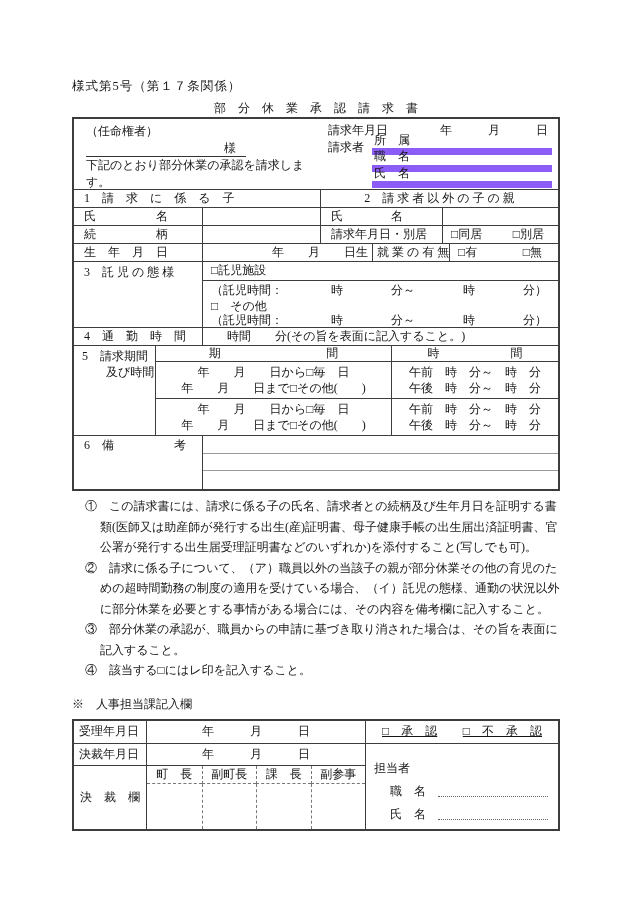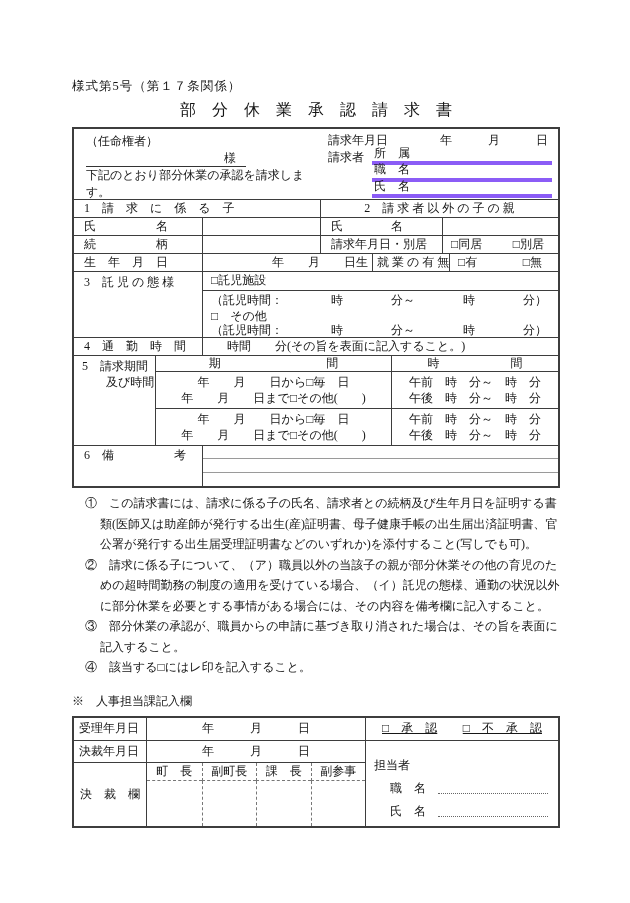--- a/index.html
+++ b/index.html
@@ -1,36 +1,36 @@
 <!DOCTYPE html>
 <html><head>
 <meta charset="utf-8">
 <style>
   html,body{margin:0;padding:0;background:#fff;}
   body{width:630px;height:903px;font-family:"Liberation Serif","DejaVu Serif",serif;color:#161616;font-size:12px;}
   .page{box-sizing:border-box;width:630px;height:903px;padding:78px 70px 0 72px;position:relative;}
   .form-number{font-size:12.5px;letter-spacing:1px;margin-bottom:5px;}
-  .form-title{text-align:center;font-size:16px;margin-bottom:6px;white-space:nowrap;font-family:Liberation Mono, monospace;}
+  .form-title{text-align:center;font-size:12px;white-space:nowrap;font-family:Liberation Mono, monospace;}
   
   .main-table{border:2px solid #3d3d3d;width:488px;box-sizing:border-box;}
   .mrow{display:flex;border-top:1px solid #3d3d3d;box-sizing:border-box;}
   .mrow:first-child{border-top:none;}
   .mc{box-sizing:border-box;border-left:1px solid #3d3d3d;display:flex;align-items:center;overflow:hidden;white-space:nowrap;}
   .mc:first-child{border-left:none;}
   .h18{height:18px;}
   .lab{padding-left:10px;}
   .ctr{justify-content:center;}
   
   .hdr{height:70px;}
   .hdr-left{width:248px;padding:4px 6px 0 12px;box-sizing:border-box;line-height:17px;}
   .sama-line{border-bottom:1px solid #333;width:150px;text-align:right;padding-right:10px;height:16px;}
   .hdr-right{flex:1;padding:3px 6px 0 6px;box-sizing:border-box;line-height:16.5px;}
   .hrr{display:flex;align-items:flex-end;height:16.5px;}
   .hr-ind{width:44px;}
-  .ulf{flex:1;border-bottom:4px solid #8b5cf6;padding-left:2px;white-space:nowrap;overflow:hidden;}
+  .ulf{flex:1;border-bottom:7px solid #8b5cf6;padding-left:2px;white-space:nowrap;overflow:hidden;}
   .hr-date{flex:1;text-align:right;padding-right:4px;white-space:nowrap;}
   
   .w128{width:128px;}.w118{width:118px;}.w122{width:122px;}.w116{flex:1;}
   .w170{width:170px;}.w77{width:77px;}
   
   .sec3{height:66px;align-items:stretch;}
   .sec3 .mc{align-items:flex-start;}
   .sec3-right{flex:1;border-left:1px solid #3d3d3d;box-sizing:border-box;}
   .s3l{padding-left:8px;height:16px;line-height:16px;white-space:nowrap;overflow:hidden;}
   .s3l.first{height:18px;line-height:17px;border-bottom:1px solid #3d3d3d;}
@@ -39,21 +39,21 @@
   .sec5-label{width:81px;box-sizing:border-box;padding:2px 0 0 8px;line-height:16px;white-space:nowrap;overflow:hidden;}
   .sec5-right{flex:1;border-left:1px solid #3d3d3d;display:flex;flex-direction:column;box-sizing:border-box;}
   .s5hdr{display:flex;height:16px;border-bottom:1px solid #3d3d3d;box-sizing:border-box;}
   .s5hdr .ph{width:235px;display:flex;justify-content:space-around;align-items:center;box-sizing:border-box;}
   .s5hdr .th{flex:1;border-left:1px solid #3d3d3d;display:flex;justify-content:space-around;align-items:center;box-sizing:border-box;}
   .s5grp{display:flex;flex:1;box-sizing:border-box;}
   .s5grp.first{border-bottom:1px solid #3d3d3d;}
   .s5p{width:235px;box-sizing:border-box;text-align:center;line-height:16px;padding-top:2px;white-space:nowrap;overflow:hidden;}
   .s5t{flex:1;border-left:1px solid #3d3d3d;box-sizing:border-box;text-align:center;line-height:16px;padding-top:2px;white-space:nowrap;overflow:hidden;}
   
-  .sec6{height:41px;align-items:stretch;justify-content:space-between;}
+  .sec6{height:54px;align-items:stretch;justify-content:space-between;}
   .sec6 .mc{align-items:flex-start;padding-top:1px;}
   .sec6-right{flex:1;border-left:1px solid #3d3d3d;display:flex;flex-direction:column;box-sizing:border-box;}
   .s6line{height:18px;box-sizing:border-box;border-bottom:1px solid #9a9a9a;}
   .s6line:last-child{border-bottom:none;}
   
   .notes{margin-top:5px;width:488px;line-height:20.5px;}
   .notes p{margin:0;padding-left:28px;text-indent:-15px;overflow-wrap:anywhere;line-break:anywhere;}
   
   .admin-heading{margin-top:15px;margin-bottom:6px;}
   .admin-table{display:grid;grid-template-columns:72px 219px 193px;grid-template-rows:22px 22px 64px;border:2px solid #3d3d3d;width:488px;box-sizing:border-box;}

